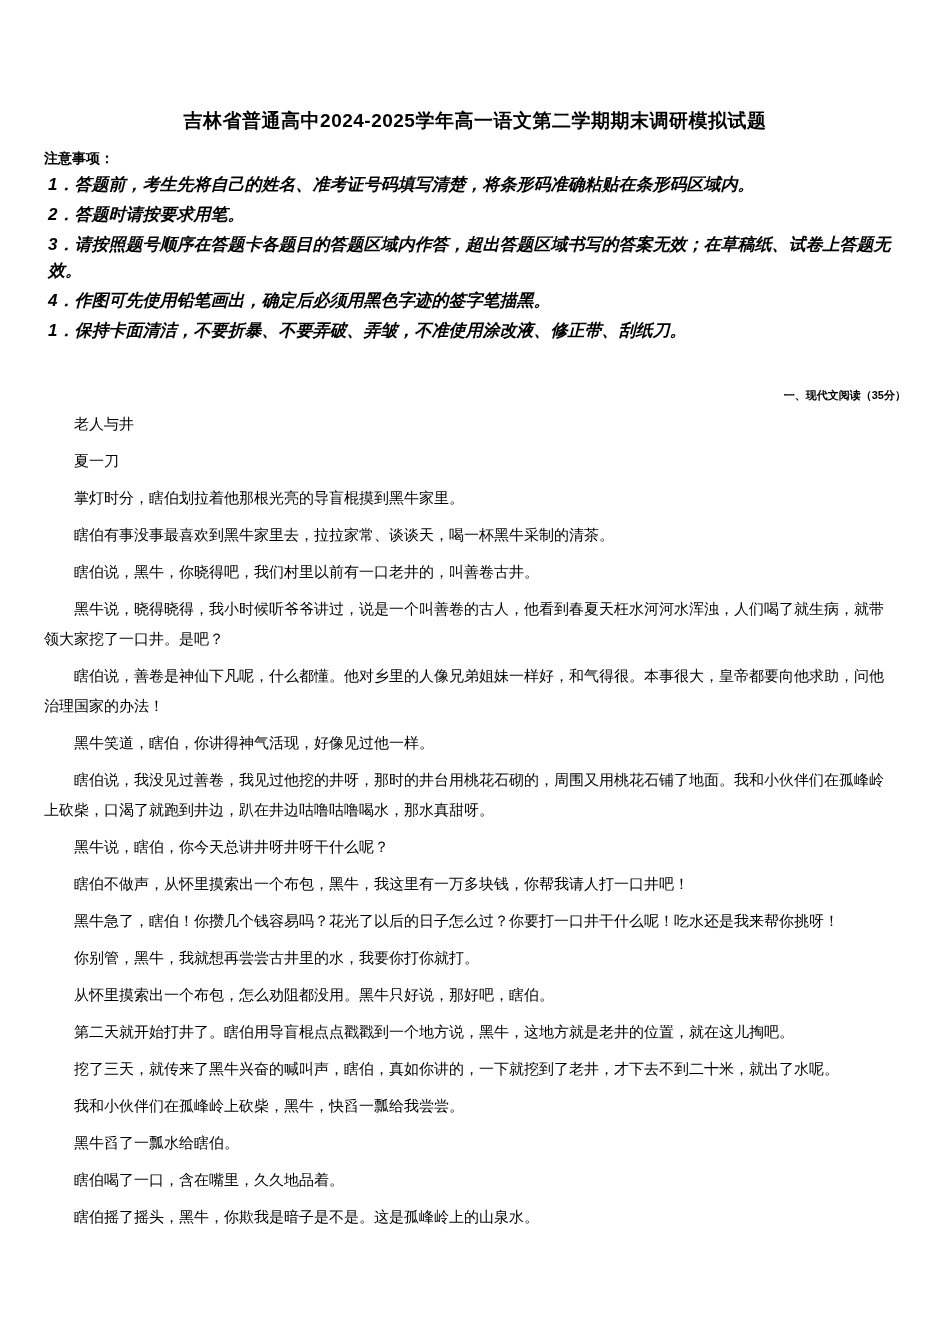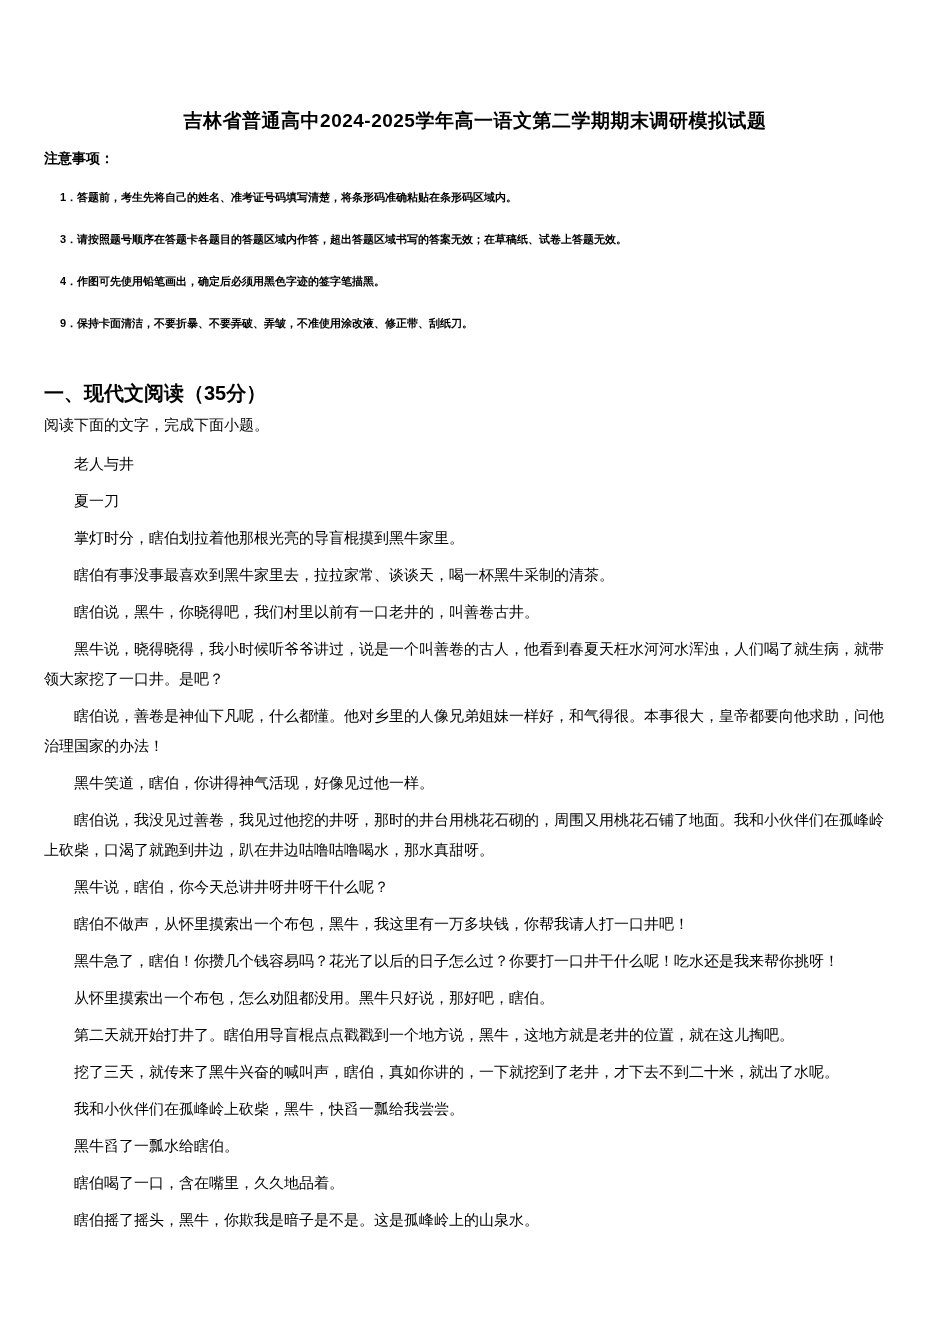--- a/index.html
+++ b/index.html
@@ -27,29 +27,31 @@
   .notice-heading {
     display: block;
     font-family: Liberation Serif, serif;
     font-weight: bold;
     font-size: 14px;
     margin: 0 0 4px 0;
   }
   .notice-item {
     font-family: "Liberation Sans", "DejaVu Sans", sans-serif;
     font-weight: bold;
-    font-size: 11px;
+    font-size: 17px;
     line-height: 26px;
-    margin: 16px;
+    margin: 4px;
+    font-style: italic;
   }
   .section-heading {
     font-family: "Liberation Sans", "DejaVu Sans", sans-serif;
     font-weight: bold;
-    font-size: 20px;
+    font-size: 11px;
     margin: 44px 0 6px 0;
+    text-align: right;
   }
   .section-intro {
     font-size: 15px;
     line-height: 24px;
     margin: 0 0 12px 0;
   }
   .story-para {
     font-size: 15px;
     line-height: 30px;
     margin: 0 16px 7px 0;
@@ -59,41 +61,42 @@
 </head>
 <body>
 
 <div class="page">
 
   <h1 class="doc-title">吉林省普通高中2024-2025学年高一语文第二学期期末调研模拟试题</h1>
 
   <div class="notice">
     <span class="notice-heading">注意事项：</span>
     <p class="notice-item">1．答题前，考生先将自己的姓名、准考证号码填写清楚，将条形码准确粘贴在条形码区域内。</p>
+    <p class="notice-item">2．答题时请按要求用笔。</p>
     <p class="notice-item">3．请按照题号顺序在答题卡各题目的答题区域内作答，超出答题区域书写的答案无效；在草稿纸、试卷上答题无效。</p>
     <p class="notice-item">4．作图可先使用铅笔画出，确定后必须用黑色字迹的签字笔描黑。</p>
-    <p class="notice-item">9．保持卡面清洁，不要折暴、不要弄破、弄皱，不准使用涂改液、修正带、刮纸刀。</p>
+    <p class="notice-item">1．保持卡面清洁，不要折暴、不要弄破、弄皱，不准使用涂改液、修正带、刮纸刀。</p>
   </div>
 
   <h2 class="section-heading">一、现代文阅读（35分）</h2>
-  <p class="section-intro">阅读下面的文字，完成下面小题。</p>
 
   <div class="story">
     <p class="story-para">老人与井</p>
     <p class="story-para">夏一刀</p>
     <p class="story-para">掌灯时分，瞎伯划拉着他那根光亮的导盲棍摸到黑牛家里。</p>
     <p class="story-para">瞎伯有事没事最喜欢到黑牛家里去，拉拉家常、谈谈天，喝一杯黑牛采制的清茶。</p>
     <p class="story-para">瞎伯说，黑牛，你晓得吧，我们村里以前有一口老井的，叫善卷古井。</p>
     <p class="story-para">黑牛说，晓得晓得，我小时候听爷爷讲过，说是一个叫善卷的古人，他看到春夏天枉水河河水浑浊，人们喝了就生病，就带领大家挖了一口井。是吧？</p>
     <p class="story-para">瞎伯说，善卷是神仙下凡呢，什么都懂。他对乡里的人像兄弟姐妹一样好，和气得很。本事很大，皇帝都要向他求助，问他治理国家的办法！</p>
     <p class="story-para">黑牛笑道，瞎伯，你讲得神气活现，好像见过他一样。</p>
     <p class="story-para">瞎伯说，我没见过善卷，我见过他挖的井呀，那时的井台用桃花石砌的，周围又用桃花石铺了地面。我和小伙伴们在孤峰岭上砍柴，口渴了就跑到井边，趴在井边咕噜咕噜喝水，那水真甜呀。</p>
     <p class="story-para">黑牛说，瞎伯，你今天总讲井呀井呀干什么呢？</p>
     <p class="story-para">瞎伯不做声，从怀里摸索出一个布包，黑牛，我这里有一万多块钱，你帮我请人打一口井吧！</p>
     <p class="story-para">黑牛急了，瞎伯！你攒几个钱容易吗？花光了以后的日子怎么过？你要打一口井干什么呢！吃水还是我来帮你挑呀！</p>
+    <p class="story-para">你别管，黑牛，我就想再尝尝古井里的水，我要你打你就打。</p>
     <p class="story-para">从怀里摸索出一个布包，怎么劝阻都没用。黑牛只好说，那好吧，瞎伯。</p>
     <p class="story-para">第二天就开始打井了。瞎伯用导盲棍点点戳戳到一个地方说，黑牛，这地方就是老井的位置，就在这儿掏吧。</p>
     <p class="story-para">挖了三天，就传来了黑牛兴奋的喊叫声，瞎伯，真如你讲的，一下就挖到了老井，才下去不到二十米，就出了水呢。</p>
     <p class="story-para">我和小伙伴们在孤峰岭上砍柴，黑牛，快舀一瓢给我尝尝。</p>
     <p class="story-para">黑牛舀了一瓢水给瞎伯。</p>
     <p class="story-para">瞎伯喝了一口，含在嘴里，久久地品着。</p>
     <p class="story-para">瞎伯摇了摇头，黑牛，你欺我是暗子是不是。这是孤峰岭上的山泉水。</p>
   </div>
 
 </div>

